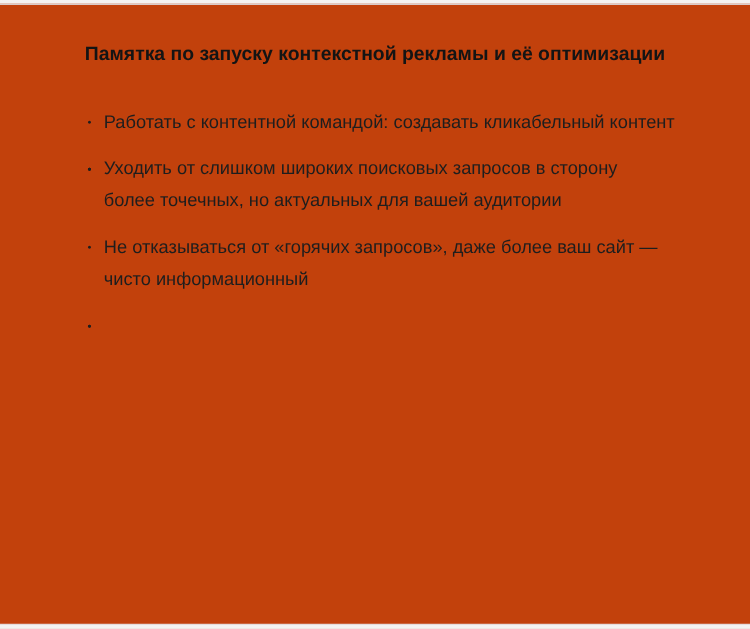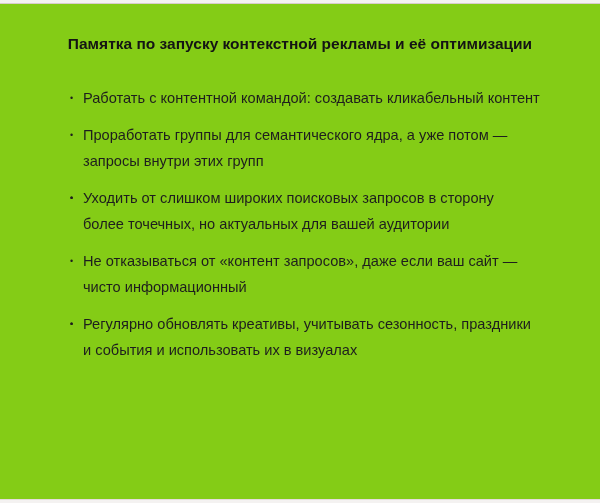--- a/index.html
+++ b/index.html
@@ -52,47 +52,43 @@
     line-height: 26px;
     color: #1e1e1e;
   }
   .item-text {
     white-space: pre-line;
   }
 </style>
 </head>
 <body style="background: rgb(244, 242, 241);">
 
-<div class="card" style="background: #84cc16;">
+<div class="card" style="background: #c2410c;">
   <h1 class="title">Памятка по запуску контекстной рекламы и её оптимизации</h1>
   <ul class="memo-list">
     <li class="item">
       <span class="bullet">•</span>
       <span class="item-text">Работать с контентной командой: создавать кликабельный контент</span>
     </li>
     <li class="item">
       <span class="bullet">•</span>
-      <span class="item-text">Проработать группы для семантического ядра, а уже потом —
-запросы внутри этих групп</span>
     </li>
     <li class="item">
       <span class="bullet">•</span>
     </li>
     <li class="item">
       <span class="bullet">•</span>
       <span class="item-text">Уходить от слишком широких поисковых запросов в сторону
 более точечных, но актуальных для вашей аудитории</span>
     </li>
     <li class="item">
       <span class="bullet">•</span>
-      <span class="item-text">Не отказываться от «контент запросов», даже если ваш сайт —
+      <span class="item-text">Не отказываться от «горячих запросов», даже более ваш сайт —
 чисто информационный</span>
     </li>
     <li class="item">
       <span class="bullet">•</span>
     </li>
     <li class="item">
       <span class="bullet">•</span>
-      <span class="item-text">Регулярно обновлять креативы, учитывать сезонность, праздники
-и события и использовать их в визуалах</span>
     </li>
   </ul>
 </div>
 
 </body></html>

